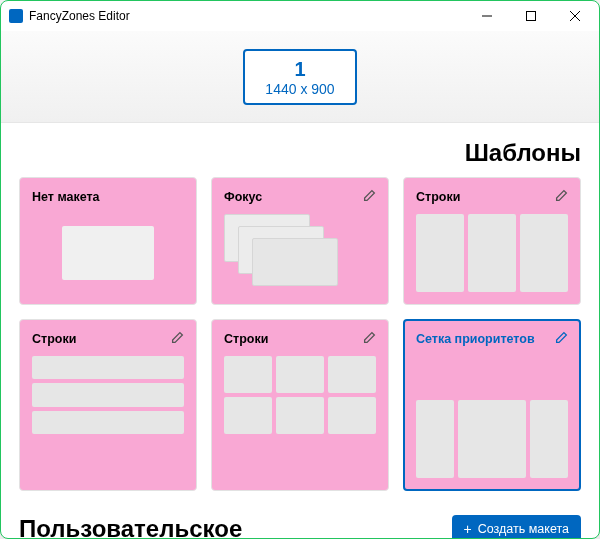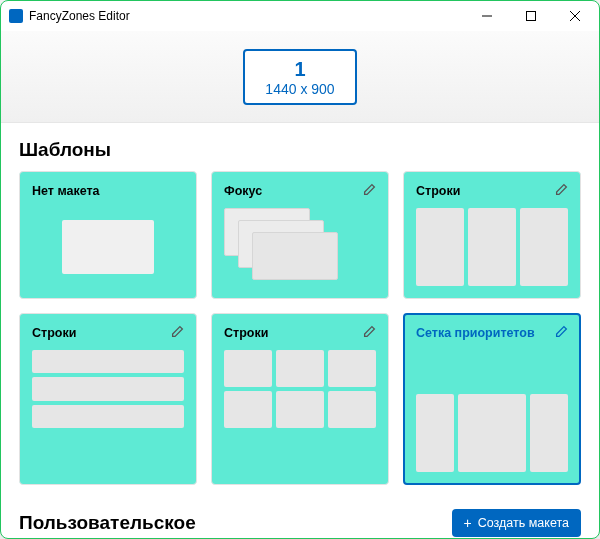--- a/index.html
+++ b/index.html
@@ -15,24 +15,24 @@
 
   .monitor-bar { background: linear-gradient(#fbfbfb, #f0f0f0); border-bottom: 1px solid #e6e6e6; height: 92px; display: flex; align-items: center; justify-content: center; }
   .monitor-card { border: 2px solid #0067c0; border-radius: 4px; padding: 6px 20px; text-align: center; background: #fff; }
   .monitor-num { color: #0067c0; font-size: 20px; font-weight: 600; line-height: 1.2; }
   .monitor-res { color: #0067c0; font-size: 14px; }
 
   .content { flex: 1; overflow-y: auto; padding: 16px 18px 0 18px; position: relative; }
   .content::-webkit-scrollbar { width: 4px; }
   .content::-webkit-scrollbar-thumb { background: #888; border-radius: 2px; }
 
-  .section-title { font-size: 19px; font-weight: 600; margin-bottom: 10px; }
+  .section-title { font-size: 24px; font-weight: 600; margin-bottom: 10px; text-align: right; }
 
   .grid { display: grid; grid-template-columns: repeat(3, 1fr); gap: 14px; margin-bottom: 24px; }
-  .card { border: 1px solid #e2e2e2; border-radius: 4px; padding: 10px 12px 12px 12px; background: #5eead4; display: flex; flex-direction: column; cursor: pointer; }
+  .card { border: 1px solid #e2e2e2; border-radius: 4px; padding: 10px 12px 12px 12px; background: #f9a8d4; display: flex; flex-direction: column; cursor: pointer; }
   .card.selected { border: 2px solid #0067c0; padding: 9px 11px 11px 11px; gap: 44px; }
   .card-head { display: flex; align-items: center; justify-content: space-between; margin-bottom: 8px; height: 18px; }
   .card-label { font-size: 12.5px; font-weight: 600; color: #000; white-space: nowrap; overflow: hidden; text-overflow: ellipsis; }
   .card.selected .card-label { color: #0067c0; }
   .edit-icon svg { width: 13px; height: 13px; stroke: #555; fill: none; stroke-width: 1.6; }
   .card.selected .edit-icon svg { stroke: #0067c0; }
 
   .preview { height: 78px; display: flex; gap: 4px; }
   .zone { background: #e6e6e6; border-radius: 2px; }
 

